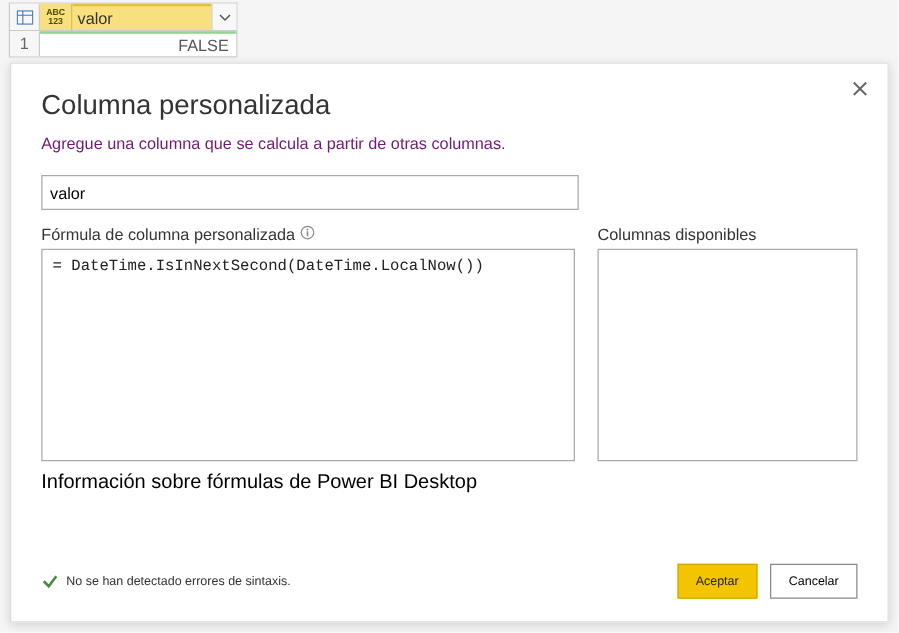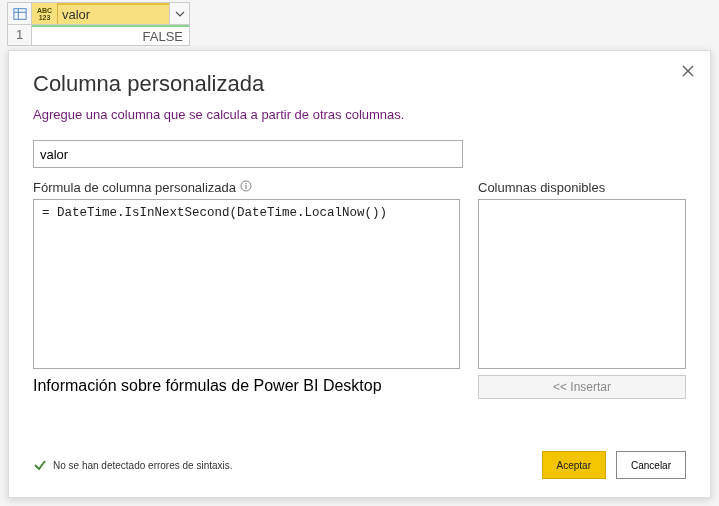--- a/index.html
+++ b/index.html
@@ -194,21 +194,20 @@
               <rect x="5.4" y="5" width="1.2" height="4" fill="#888"></rect>
             </svg>
         </span>
       </div>
       <div class="formula-box">= DateTime.IsInNextSecond(DateTime.LocalNow())</div>
       <div class="learn-link">Información sobre fórmulas de Power BI Desktop</div>
     </div>
     <div class="avail-col">
       <div class="section-label">Columnas disponibles</div>
       <div class="avail-box"></div>
-      <button class="insert-btn">&lt;&lt; Insertar</button>
     </div>
   </div>
 
   <div class="footer">
     <div class="status">
       <svg viewBox="0 0 14 14">
           <path d="M2 7 L6 11 L12 3" fill="none" stroke="#4a8a3a" stroke-width="2"></path>
         </svg>
       <span>No se han detectado errores de sintaxis.</span>
     </div>

